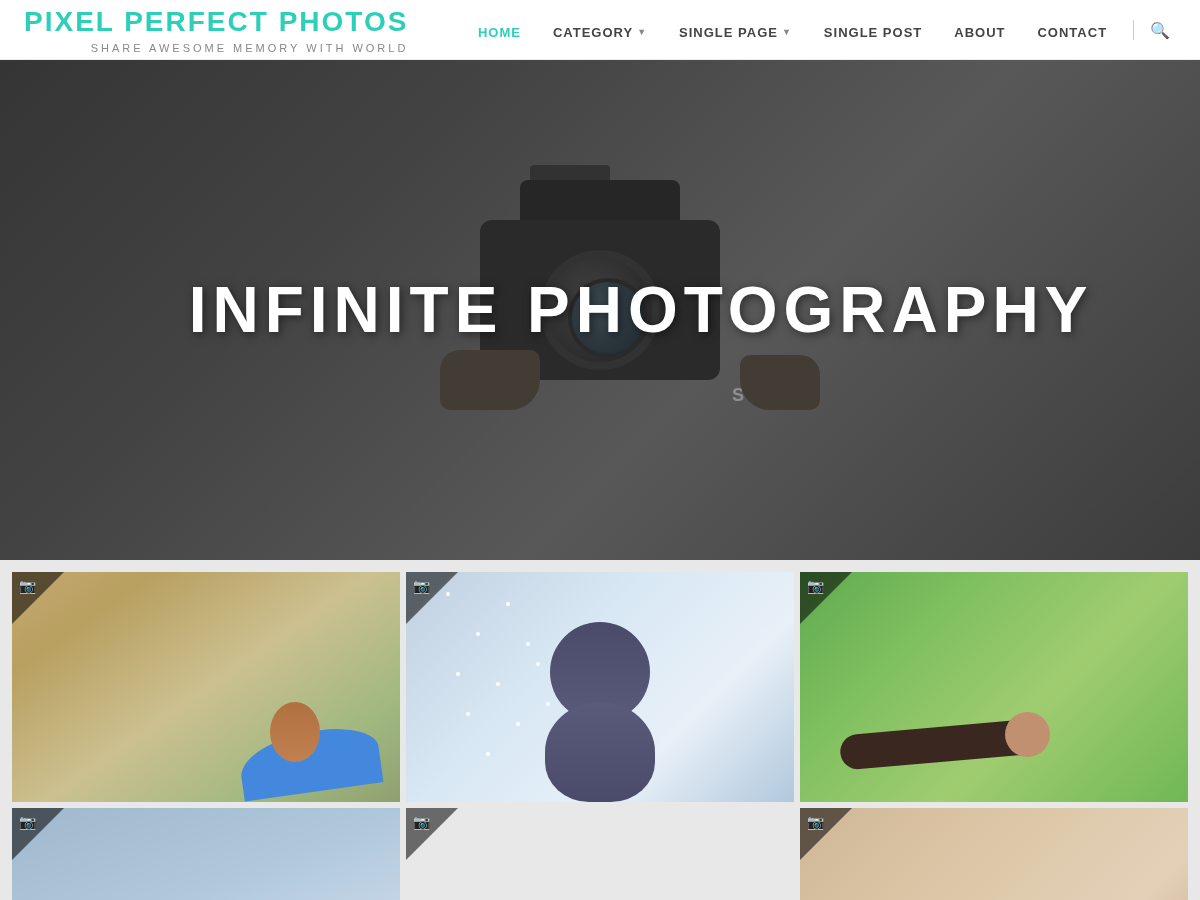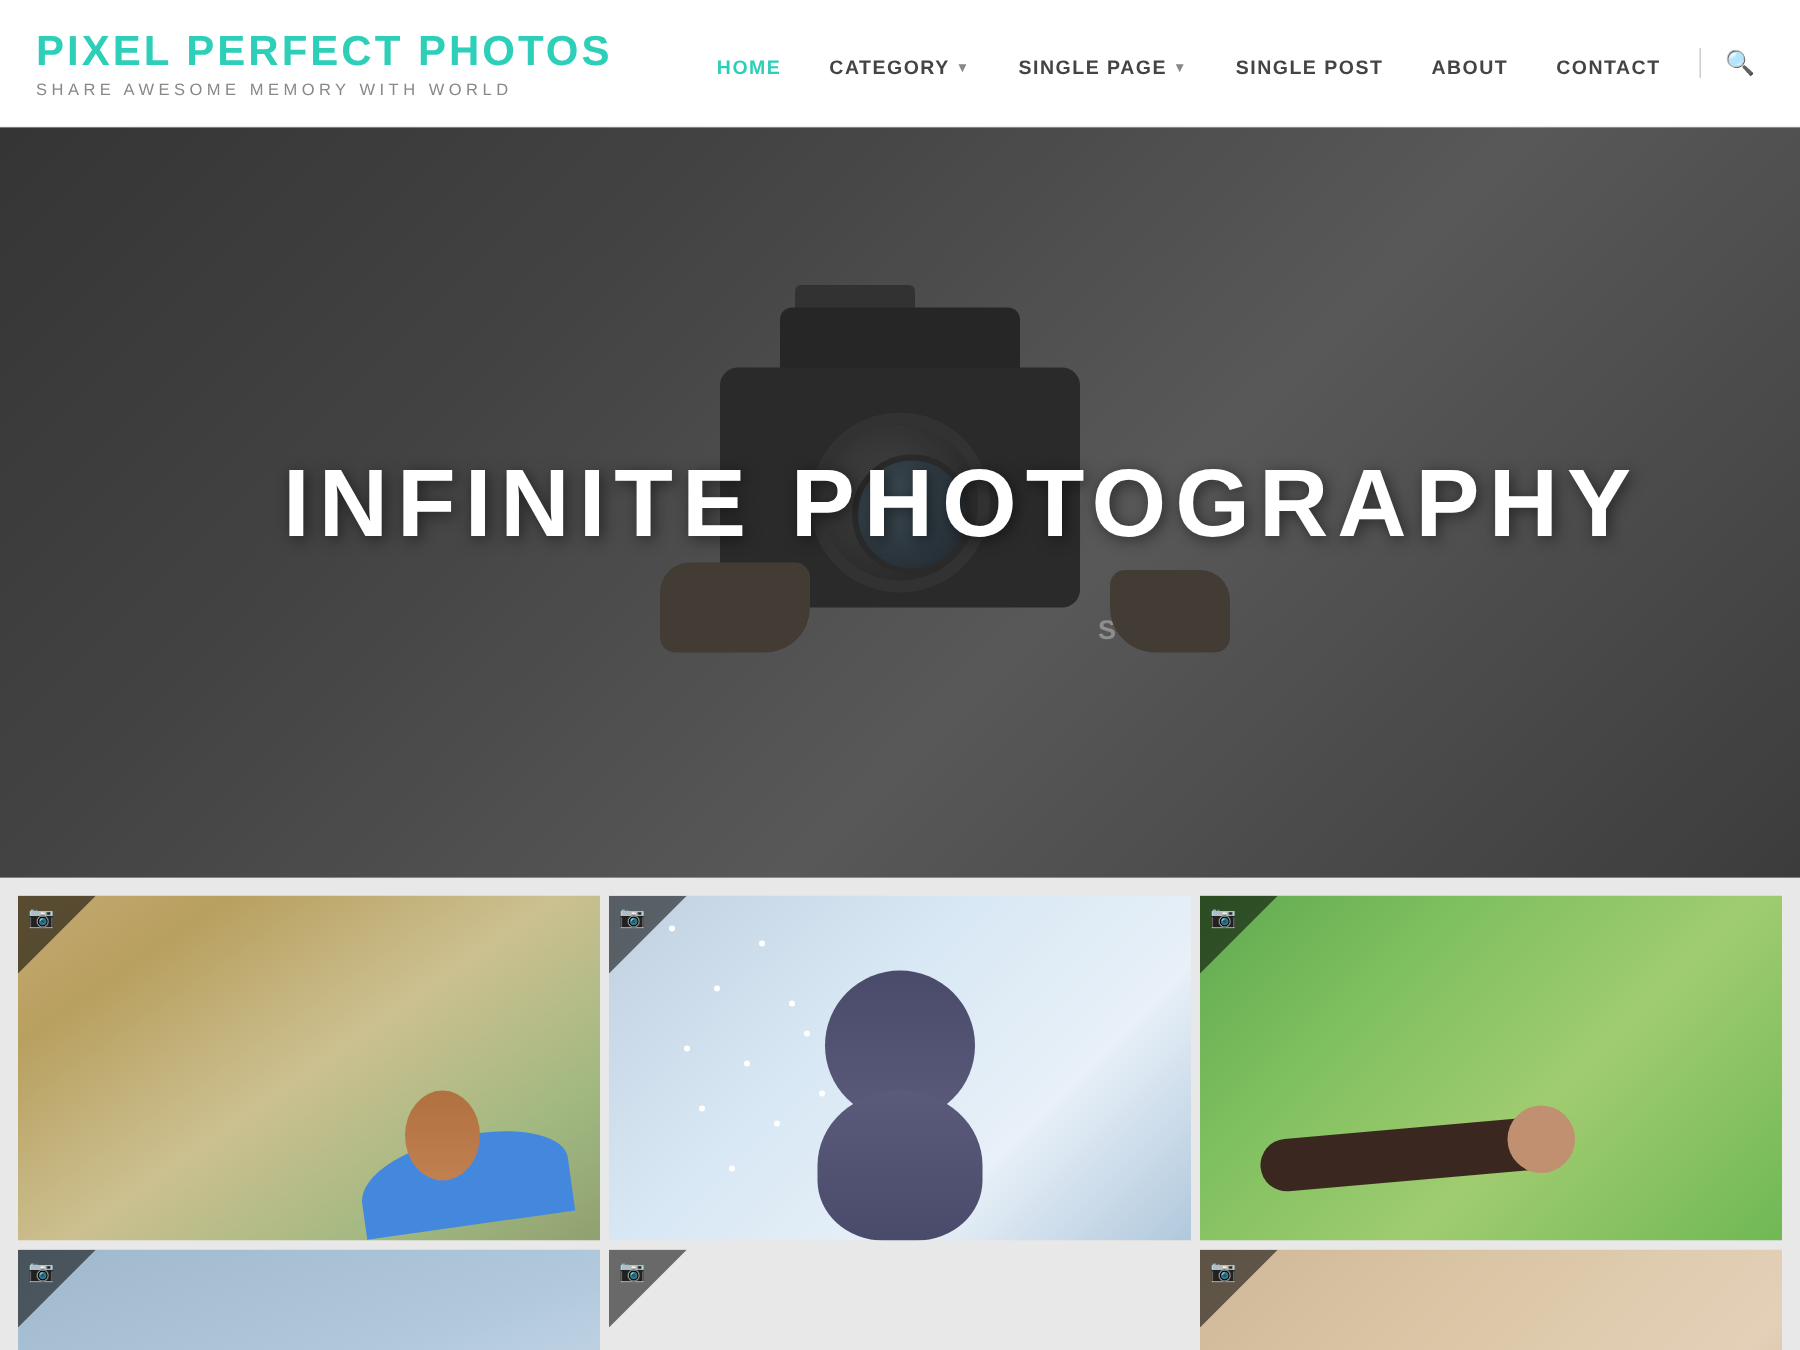--- a/index.html
+++ b/index.html
@@ -6,36 +6,37 @@
     body { font-family: Arial, sans-serif; width: 1200px; overflow-x: hidden; background: #fff; }
 
     
     #header {
       display: flex;
       align-items: center;
       justify-content: space-between;
       padding: 12px 24px;
       background: #fff;
       border-bottom: 1px solid #eee;
-      height: 85px;
+      height: 60px;
     }
     #brand { display: flex; flex-direction: column; }
     #brand-title {
       font-size: 28px;
       font-weight: 900;
       color: #2ecfb8;
       letter-spacing: 2px;
       text-transform: uppercase;
     }
     #brand-subtitle {
       font-size: 11px;
       color: #888;
       letter-spacing: 3px;
       text-transform: uppercase;
       margin-top: 4px;
+      text-align: right;
     }
     nav {
       display: flex;
       align-items: flex-end;
       gap: 0;
     }
     .nav-item {
       font-size: 13px;
       font-weight: 600;
       letter-spacing: 1px;

